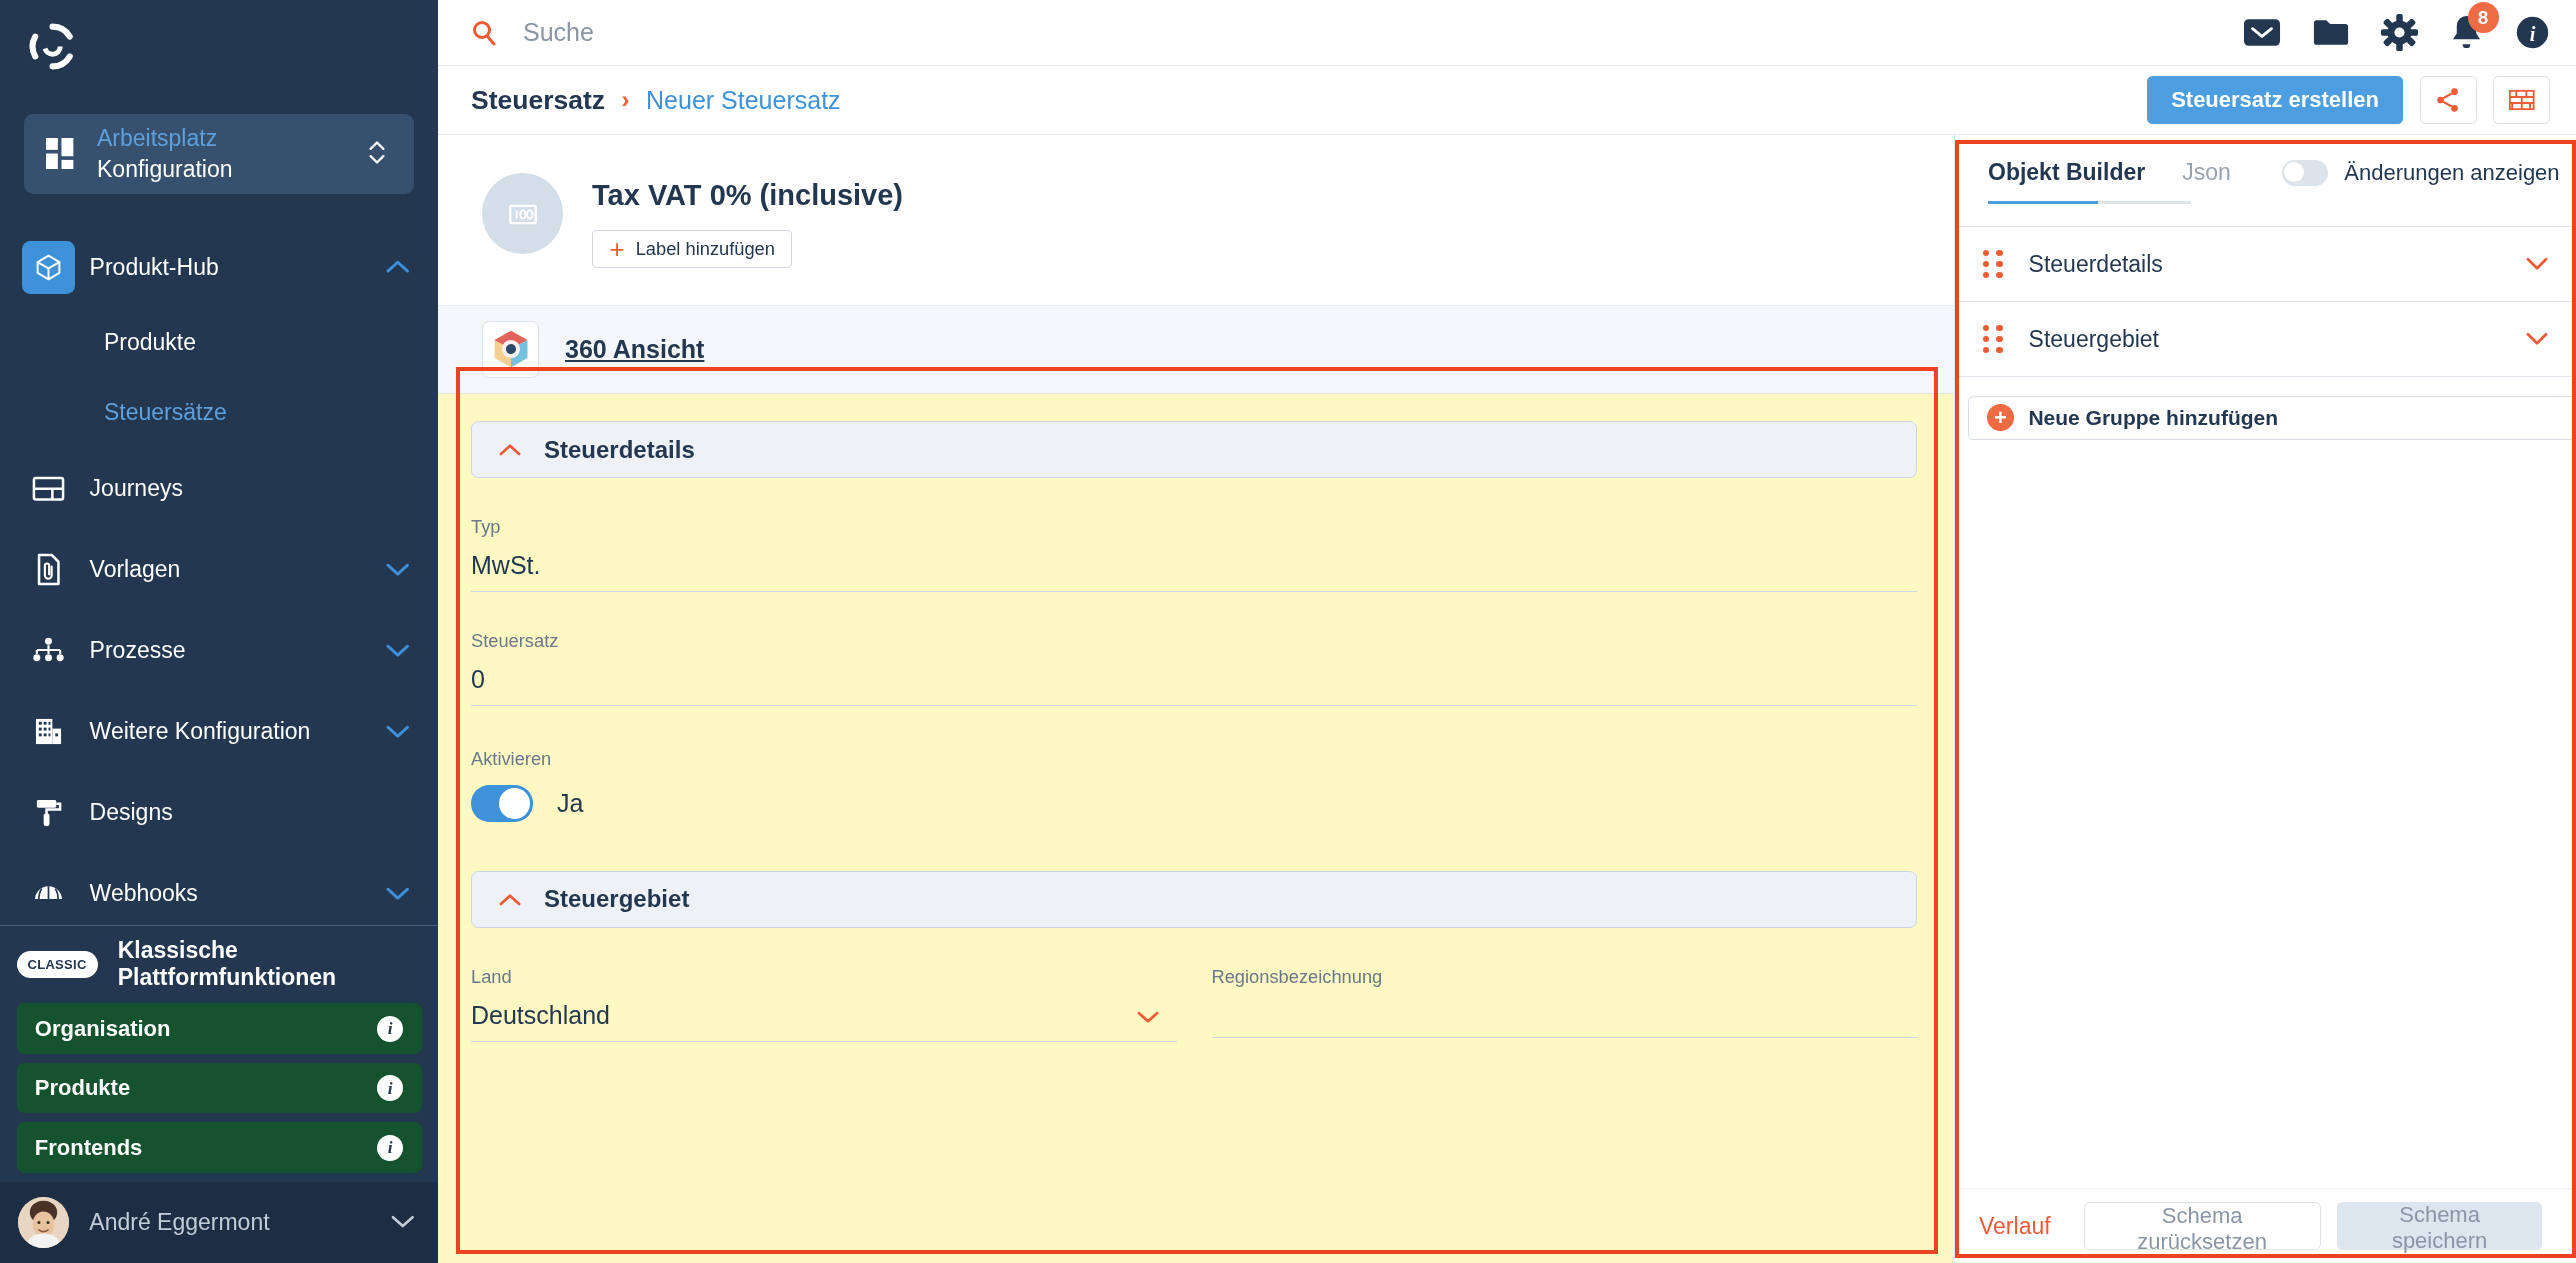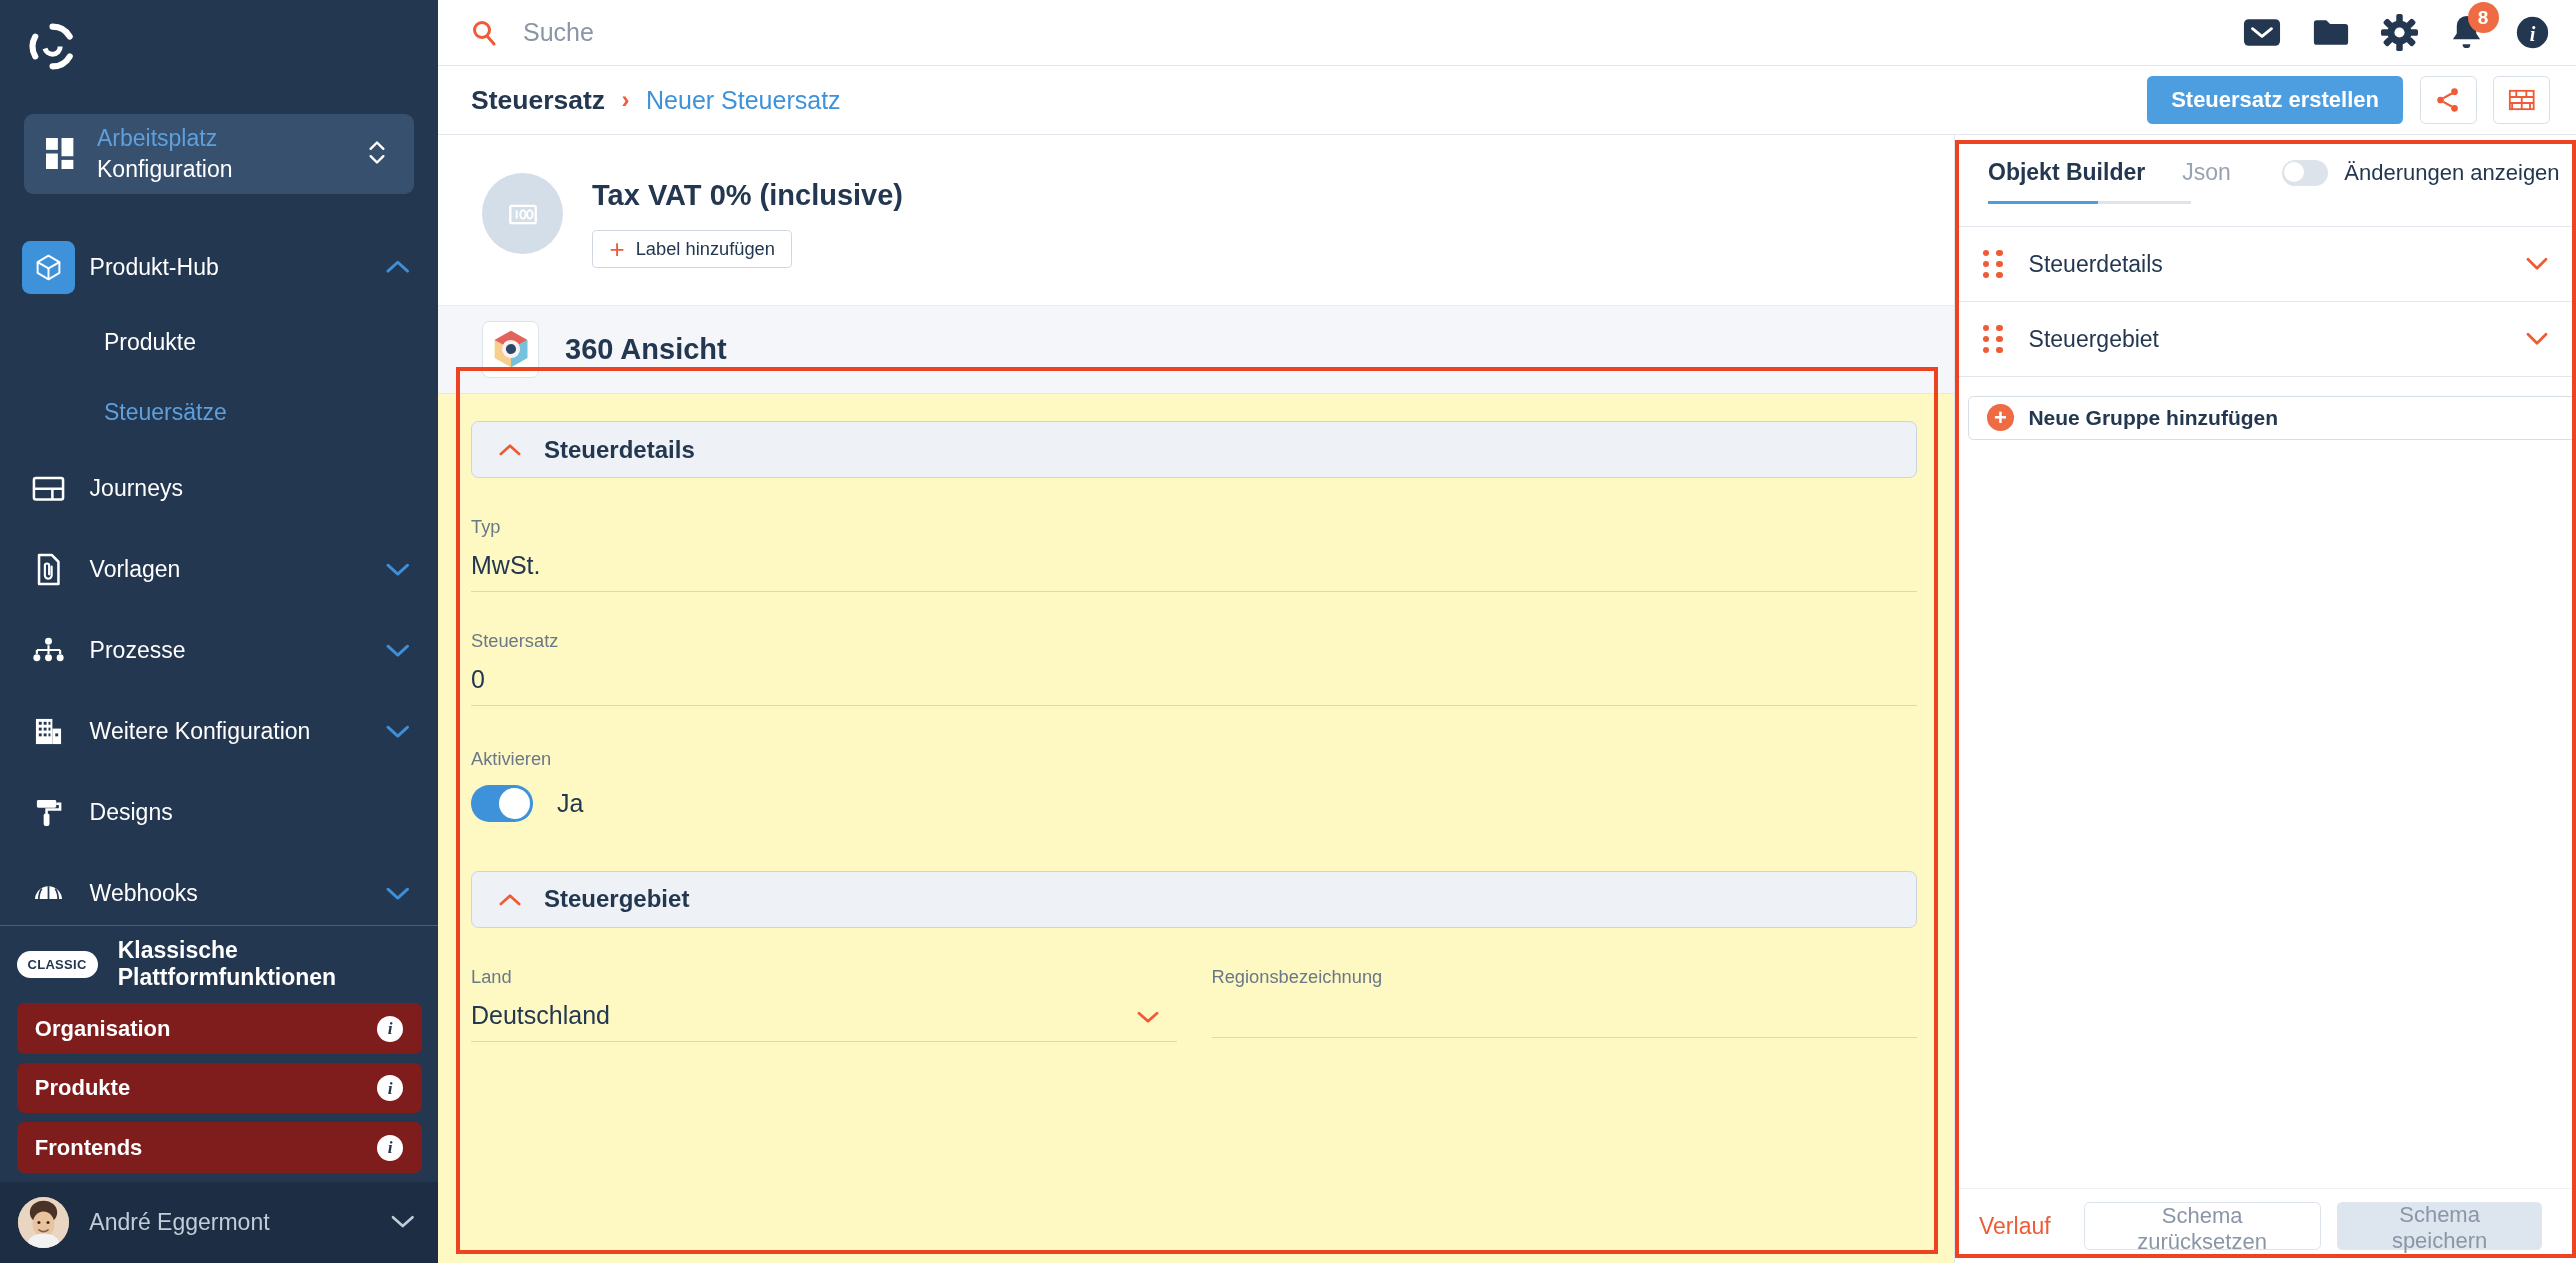--- a/index.html
+++ b/index.html
@@ -53,21 +53,21 @@
   .classic-row {
     display: flex; align-items: center; height: 79px; padding-left: 16.5px;
   }
   .classic-pill {
     background: #ffffff; color: #233750; font-size: 13px; font-weight: bold;
     border-radius: 18.3px; padding: 6.4px 11px; letter-spacing: 0.3px;
   }
   .classic-label { color: #fff; font-size: 23px; font-weight: bold; margin-left: 20px; }
 
   .cfg-item {
-    margin: 0 16.5px 9.2px 16.5px; background: #7f1d1d; border-radius: 7.3px;
+    margin: 0 16.5px 9.2px 16.5px; background: #14532d; border-radius: 7.3px;
     height: 51px; display: flex; align-items: center; padding: 0 18.3px;
     color: #ffffff; font-size: 22px; font-weight: bold;
   }
   .cfg-item .sp { flex: 1 1 auto; }
   .info-dot {
     width: 26px; height: 26px; border-radius: 50%; background: #ffffff;
     color: #233750; font-size: 17.4px; font-weight: bold; font-style: italic;
     display: flex; align-items: center; justify-content: center;
     font-family: "Liberation Serif", serif;
   }
@@ -145,21 +145,21 @@
 
   .view-row {
     height: 88px; background: #f4f6f9; border-bottom: 0.9px solid #e3e7ee;
     display: flex; align-items: center; padding-left: 44px;
   }
   .view-icon-box {
     width: 57px; height: 57px; background: #fff; border: 0.9px solid #dde3ea;
     border-radius: 7.3px; display: flex; align-items: center; justify-content: center;
     flex: 0 0 57px;
   }
-  .view-title { font-size: 29px; font-weight: bold; color: #233750; margin-left: 26px; }
+  .view-title { font-size: 25px; font-weight: bold; color: #233750; margin-left: 26px; text-decoration: underline; }
 
   
   .annot { position: absolute; border: 4.6px solid #ee4323; pointer-events: none; z-index: 40; }
 
   .form-area { padding: 27.5px 37px 0 33px; position: relative; }
   .sec-head {
     background: #eef1f6; border: 0.9px solid #ccd4e0; border-radius: 7.3px;
     height: 57px; display: flex; align-items: center; padding: 0 26px;
     margin: 0 0 0 0;
   }

